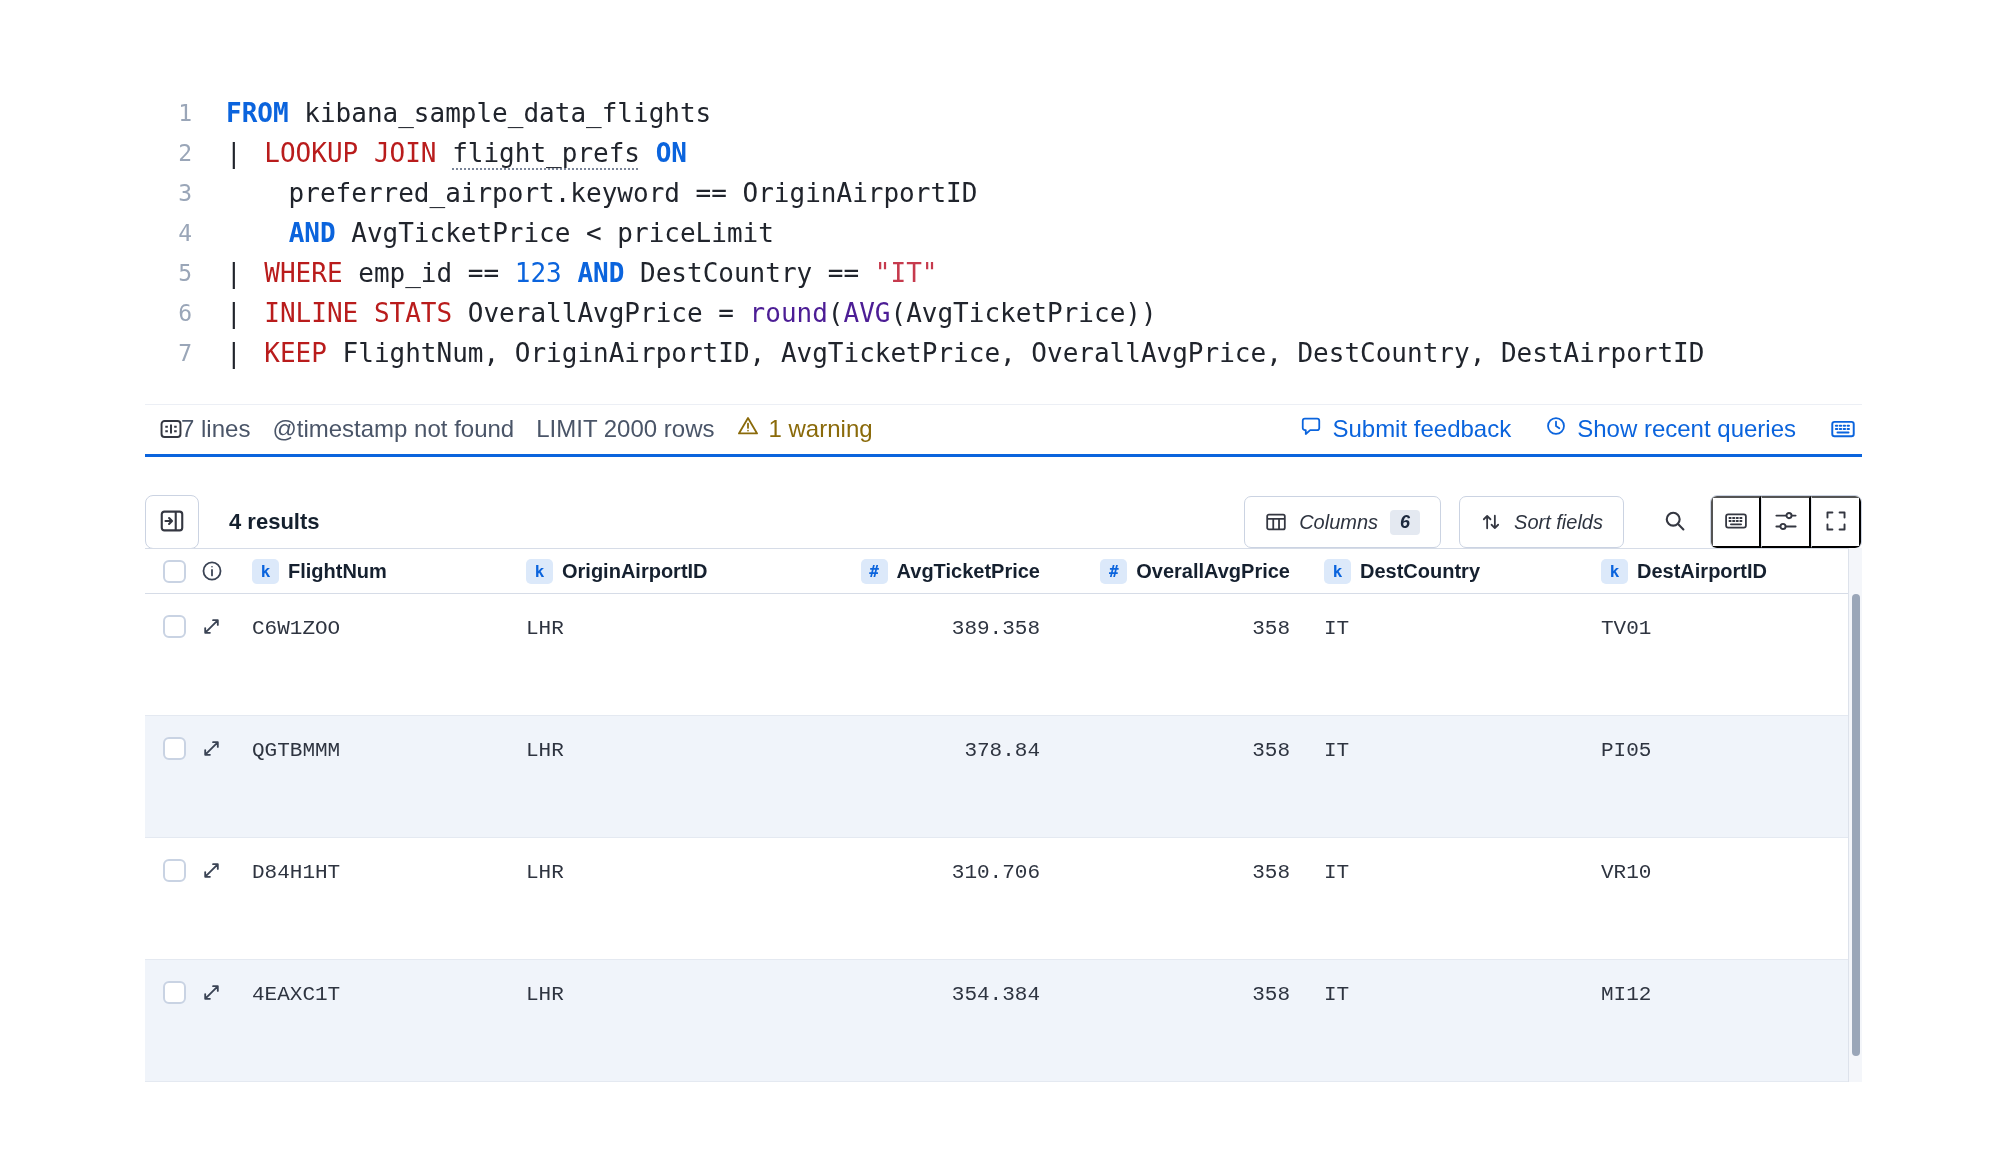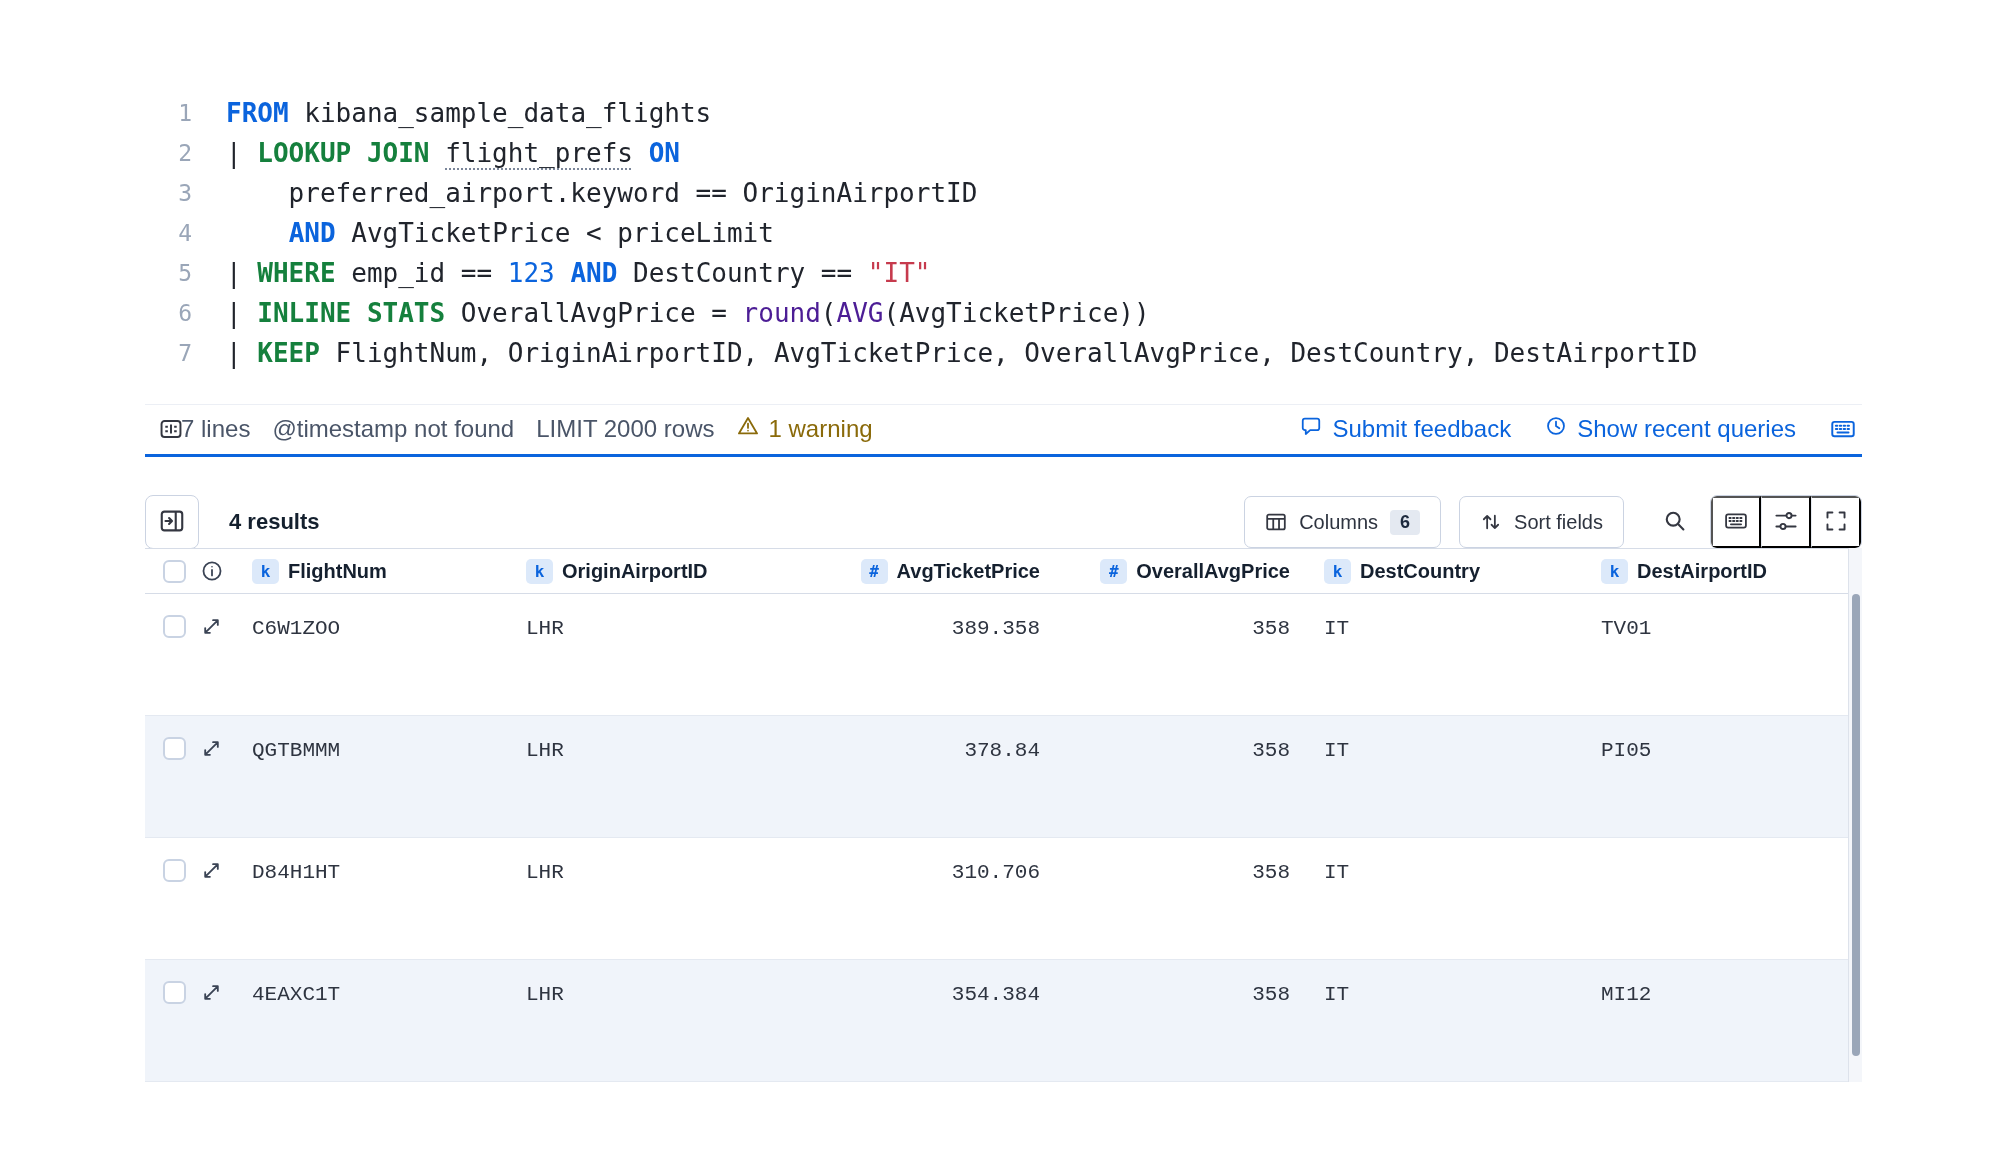--- a/index.html
+++ b/index.html
@@ -9,21 +9,21 @@
     font-family: "Liberation Sans", "DejaVu Sans", sans-serif; color:#1D2A3E; overflow:hidden;
   }
 
   
   .editor { position:absolute; left:148px; top:93px; }
   .code-line { display:flex; white-space:pre; font-family:"DejaVu Sans Mono", monospace; font-size:26px; line-height:40px; }
   .ln { width:44px; text-align:right; margin-right:34px; color:#9AA6B8; font-size:23px; }
   .code-text { color:#20242C; }
   .tok-plain    { color:#20242C; }
   .tok-keyword  { color:#0B64DD; font-weight:bold; }
-  .tok-command  { color:#15803d; font-weight:bold; }
+  .tok-command  { color:#b91c1c; font-weight:normal;margin-left:7px; }
   .tok-function { color:#4c1d95; }
   .tok-number   { color:#0B64DD; }
   .tok-string   { color:#C63A4D; }
   .tok-underlined { color:#20242C; text-decoration:underline dotted #7A8599 2px; text-underline-offset:6px; }
 
   
   .statusbar {
     position:absolute; left:145px; top:404px; width:1717px; height:48px;
     display:flex; align-items:center; gap:22px; font-size:24px; color:#4A5568;
     border-top:1px solid #ECEFF5; padding-left:14px;text-align:right;
@@ -36,21 +36,21 @@
 
   .divider-blue { position:absolute; left:145px; top:454px; width:1717px; height:3px; background:#0B64DD; }
 
   
   .toolbar { position:absolute; left:145px; top:494px; width:1717px; height:56px; display:flex; align-items:center; }
   .panel-btn { width:54px; height:54px; border:1px solid #CBD3E2; border-radius:8px; background:#fff;
     display:flex; align-items:center; justify-content:center; color:#343741; cursor:pointer; }
   .results-count { margin-left:30px; font-size:22px; font-weight:700; color:#14202E; }
   .toolbar-right { margin-left:auto; display:flex; align-items:center; }
   .btn { height:52px; border:1px solid #CBD3E2; border-radius:7px; background:#fff; display:flex; align-items:center;
-    gap:12px; padding:0 20px; font-size:20px; font-weight:500; color:#2E3440; cursor:pointer; }
+    gap:12px; padding:0 20px; font-size:20px; font-weight:500; color:#2E3440; cursor:pointer;font-style:italic; }
   .btn .b-icon { display:flex; color:#343741; }
   .count-badge { background:#E4E9F1; border-radius:4px; padding:2px 10px; font-size:18px; font-weight:600; color:#1D2A3E; }
   .gap18 { width:18px; } .gap26 { width:26px; } .gap10 { width:10px; }
   .icon-btn { width:50px; height:52px; display:flex; align-items:center; justify-content:center; color:#343741; background:#fff; cursor:pointer; }
   .icon-group { display:flex; border:1px solid #CBD3E2; border-radius:7px; overflow:hidden; }
   .icon-group .icon-btn + .icon-btn { border-left:1px solid #E6EAF1; }
 
   
   .grid { position:absolute; left:145px; top:548px; width:1703px; }
   .grid-row { display:grid; grid-template-columns:107px 274px 316px 214px 250px 277px 1fr; }
@@ -287,20 +287,21 @@
               <svg width="21" height="21" viewBox="0 0 16 16" fill="none" stroke="currentColor" stroke-width="1.4" stroke-linecap="round" stroke-linejoin="round">
                 <path d="M9.2 3.2h3.6v3.6M3.2 9.2v3.6h3.6M12.5 3.5 3.5 12.5"></path>
               </svg>
             </span>
           </div>
           <div class="cell">D84H1HT</div>
           <div class="cell">LHR</div>
           <div class="cell align-right">310.706</div>
           <div class="cell align-right">358</div>
           <div class="cell pad-left">IT</div>
+          <div class="cell pad-left">VR10</div>
         </div>
         <div class="grid-row data-row shaded">
           <div class="control-cell">
             <span class="checkbox"></span>
             <span class="expand">
               <svg width="21" height="21" viewBox="0 0 16 16" fill="none" stroke="currentColor" stroke-width="1.4" stroke-linecap="round" stroke-linejoin="round">
                 <path d="M9.2 3.2h3.6v3.6M3.2 9.2v3.6h3.6M12.5 3.5 3.5 12.5"></path>
               </svg>
             </span>
           </div>

